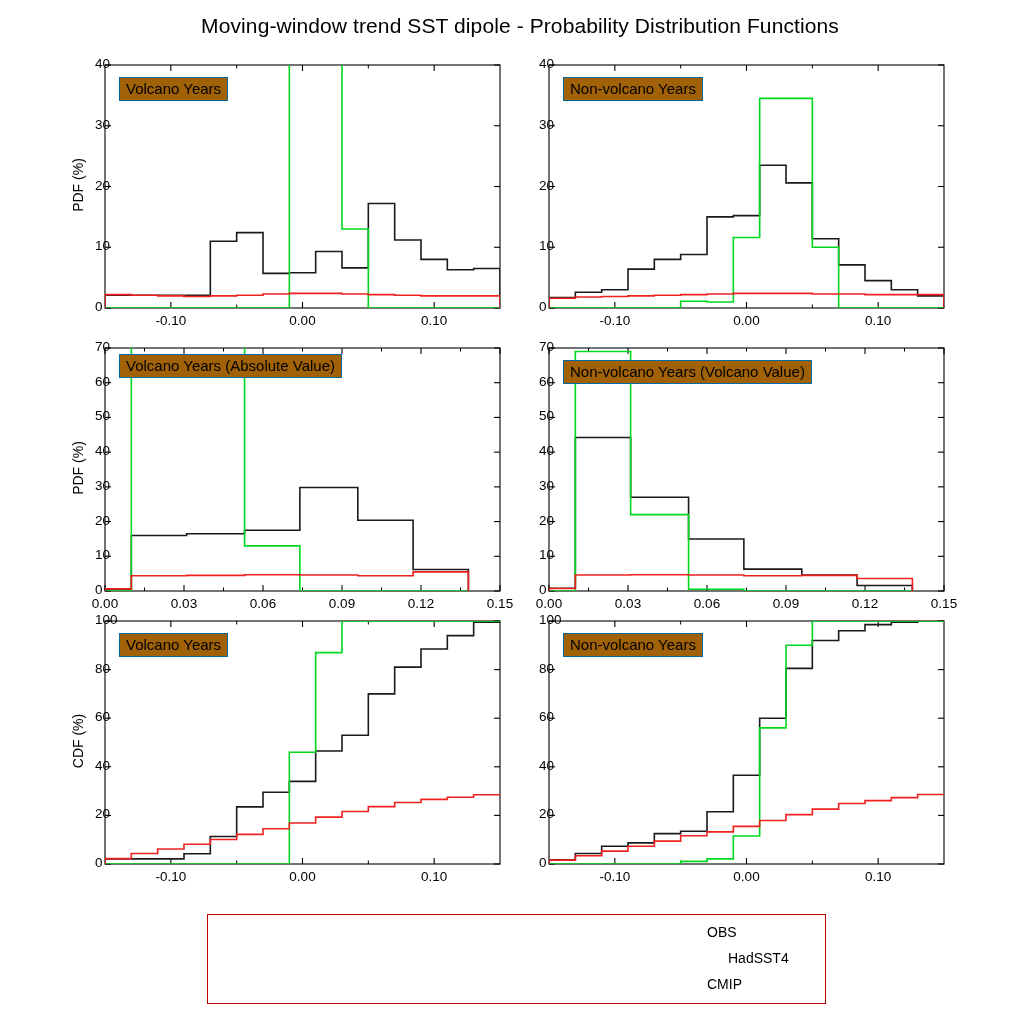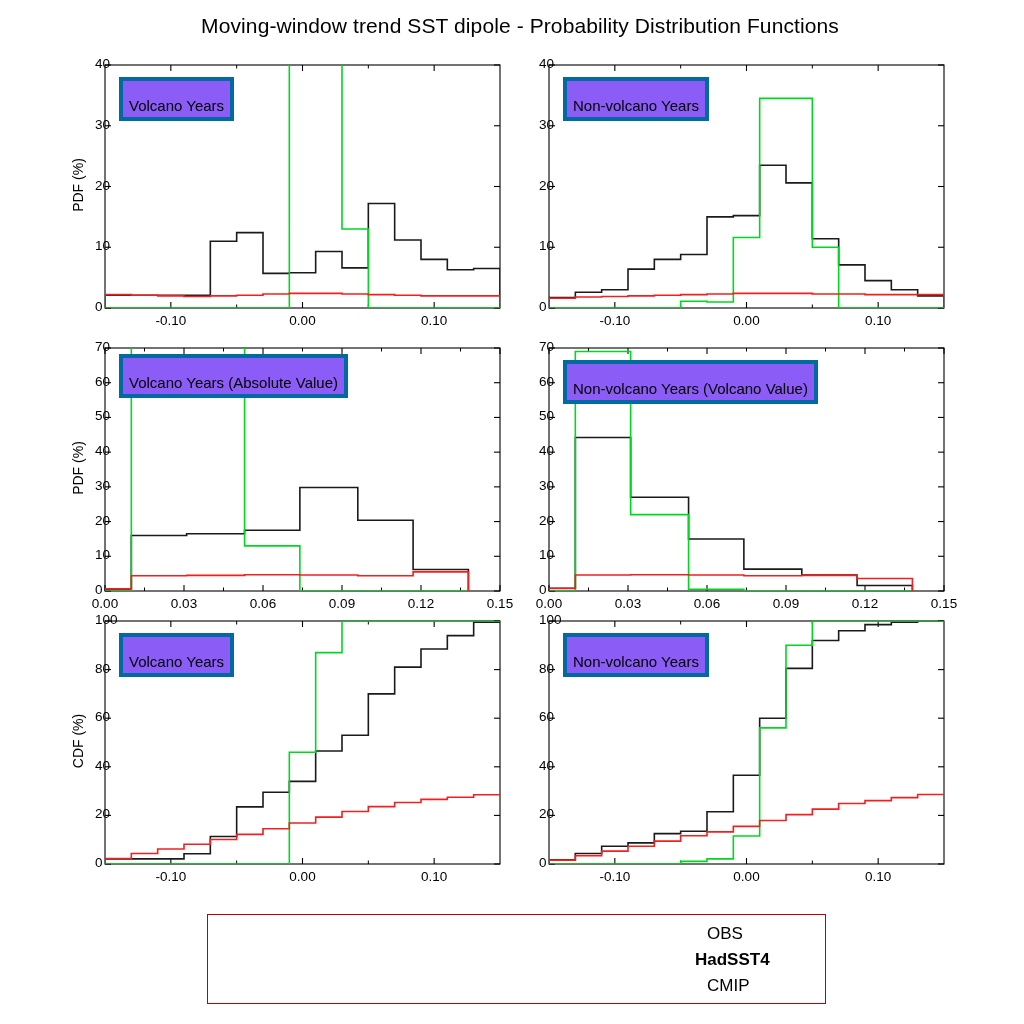--- a/index.html
+++ b/index.html
@@ -14,27 +14,27 @@
   #figure{position:absolute;left:0;top:0;width:1024px;height:1024px;}
   .title{
     position:absolute;left:8px;top:14px;width:1024px;text-align:center;
     font-size:21px;letter-spacing:0.1px;
   }
   .axis-label{
     position:absolute;font-size:14px;transform-origin:center center;
   }
   .tick-label{position:absolute;font-size:13.5px;}
   .panel-tag{
-    position:absolute;border:4px solid #0369a1;background:#8b5cf6;
-    font-size:15px;padding:16px 6px 3px 6px;white-space:nowrap;
+    position:absolute;border:1px solid #0369a1;background:#a16207;
+    font-size:15px;padding:2px 6px 3px 6px;white-space:nowrap;
   }
   .legend-box{
     position:absolute;border:1px solid #c00000;background:#fff;
   }
-  .legend-label{position:absolute;font-size:17px;}
+  .legend-label{position:absolute;font-size:14px;}
   svg{position:absolute;left:0;top:0;overflow:visible;}
 </style>
 </head>
 <body>
 
 <div id="figure">
   <div class="title">Moving-window trend SST dipole - Probability Distribution Functions</div>
   <svg id="plot-svg" width="1024" height="1024">
       <g>
         <defs>
@@ -335,16 +335,16 @@
       <div class="tick-label" style="left: 539px; top: 757.8px; width: 0px; white-space: nowrap; text-align: right; transform: translateX(-100%); transform-origin: right top;">40</div>
       <div class="tick-label" style="left: 539px; top: 709.2px; width: 0px; white-space: nowrap; text-align: right; transform: translateX(-100%); transform-origin: right top;">60</div>
       <div class="tick-label" style="left: 539px; top: 660.6px; width: 0px; white-space: nowrap; text-align: right; transform: translateX(-100%); transform-origin: right top;">80</div>
       <div class="tick-label" style="left: 539px; top: 612px; width: 0px; white-space: nowrap; text-align: right; transform: translateX(-100%); transform-origin: right top;">100</div>
       <div class="tick-label" style="left: 614.833px; top: 869px; transform: translateX(-50%);">-0.10</div>
       <div class="tick-label" style="left: 746.5px; top: 869px; transform: translateX(-50%);">0.00</div>
       <div class="tick-label" style="left: 878.167px; top: 869px; transform: translateX(-50%);">0.10</div>
       <div class="panel-tag" style="left: 563px; top: 633px;">Non-volcano Years</div>
       <div class="legend-box" style="left: 207px; top: 914px; width: 617px; height: 88px;"></div>
       <div class="legend-label" style="left: 707px; top: 924px;">OBS</div>
-      <div class="legend-label" style="left: 695px; top: 950px; font-weight: bold;">HadSST4</div>
+      <div class="legend-label" style="left: 728px; top: 950px;">HadSST4</div>
       <div class="legend-label" style="left: 707px; top: 976px;">CMIP</div>
     </div>
 </div>
 
 </body></html>

